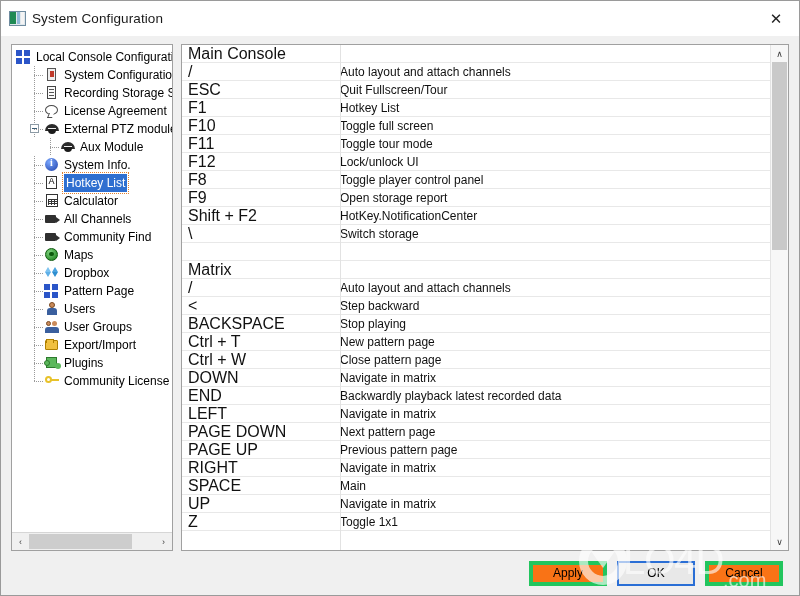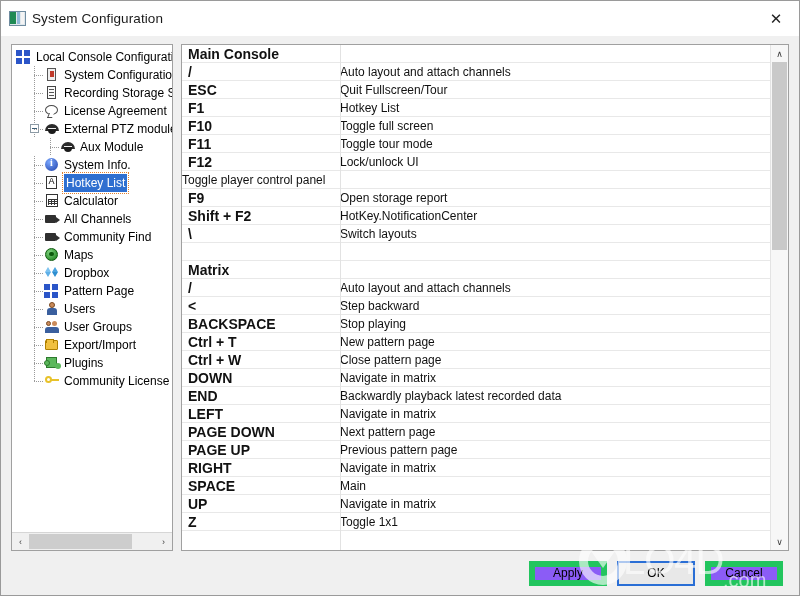--- a/index.html
+++ b/index.html
@@ -121,38 +121,38 @@
   .list-panel{
     flex:1;background:#fff;border:1px solid #a0a0a0;box-sizing:border-box;
     display:flex;position:relative;overflow:hidden;
   }
   .list-inner{flex:1;position:relative;overflow:hidden;}
   .col-div{position:absolute;left:158px;top:0;bottom:0;width:1px;background:#e2e2e2;}
   .row{
     height:18px;display:flex;align-items:center;
     border-bottom:1px solid #e8e8e8;box-sizing:border-box;white-space:nowrap;
   }
-  .row .c1{width:158px;min-width:158px;padding-left:6px;box-sizing:border-box;font-size:14px;color:#111;font-weight:bold;}
+  .row .c1{width:158px;min-width:158px;padding-left:6px;box-sizing:border-box;font-size:16px;color:#111;}
   .row .c2{font-size:12px;color:#111;}
   .row.section .c1{color:#111;}
   
   .vscroll{
     width:17px;min-width:17px;background:#f7f7f7;border-left:1px solid #e3e3e3;
     display:flex;flex-direction:column;align-items:center;position:relative;
   }
   .vs-btn{width:17px;height:17px;display:flex;align-items:center;justify-content:center;font-size:9px;color:#3c3c3c;}
   .vs-track{flex:1;width:17px;position:relative;background:#f7f7f7;}
   .vs-thumb{position:absolute;left:1px;width:15px;top:0px;height:188px;background:#c9c9c9;}
   
   .footer{
     height:44px;min-height:44px;display:flex;align-items:center;justify-content:flex-end;
     padding-right:16px;gap:10px;background:#f0f0f0;position:relative;
   }
   .btn{
-    width:78px;height:25px;background:#8b5cf6;border:6px solid #22c55e;
+    width:78px;height:25px;background:#f97316;border:4px solid #22c55e;
     font-size:12px;color:#000;display:flex;align-items:center;justify-content:center;
     box-sizing:border-box;font-family:"Liberation Sans",sans-serif;
   }
   .btn.default{border:2px solid #2a6ed5;background:#e8e8e8;}
   
   .watermark{
     position:absolute;right:16px;bottom:2px;width:210px;height:62px;
     pointer-events:none;opacity:.62;
   }
   .wm-ring{
@@ -378,33 +378,34 @@
             </div>
             <div class="row">
               <div class="c1">F11</div>
               <div class="c2">Toggle tour mode</div>
             </div>
             <div class="row">
               <div class="c1">F12</div>
               <div class="c2">Lock/unlock UI</div>
             </div>
             <div class="row">
+              <div class="c1">F8</div>
               <div class="c2">Toggle player control panel</div>
             </div>
             <div class="row">
               <div class="c1">F9</div>
               <div class="c2">Open storage report</div>
             </div>
             <div class="row">
               <div class="c1">Shift + F2</div>
               <div class="c2">HotKey.NotificationCenter</div>
             </div>
             <div class="row">
               <div class="c1">\</div>
-              <div class="c2">Switch layouts</div>
+              <div class="c2">Switch storage</div>
             </div>
             <div class="row">
               <div class="c1"></div>
               <div class="c2"></div>
             </div>
             <div class="row section">
               <div class="c1">Matrix</div>
               <div class="c2"></div>
             </div>
             <div class="row">

